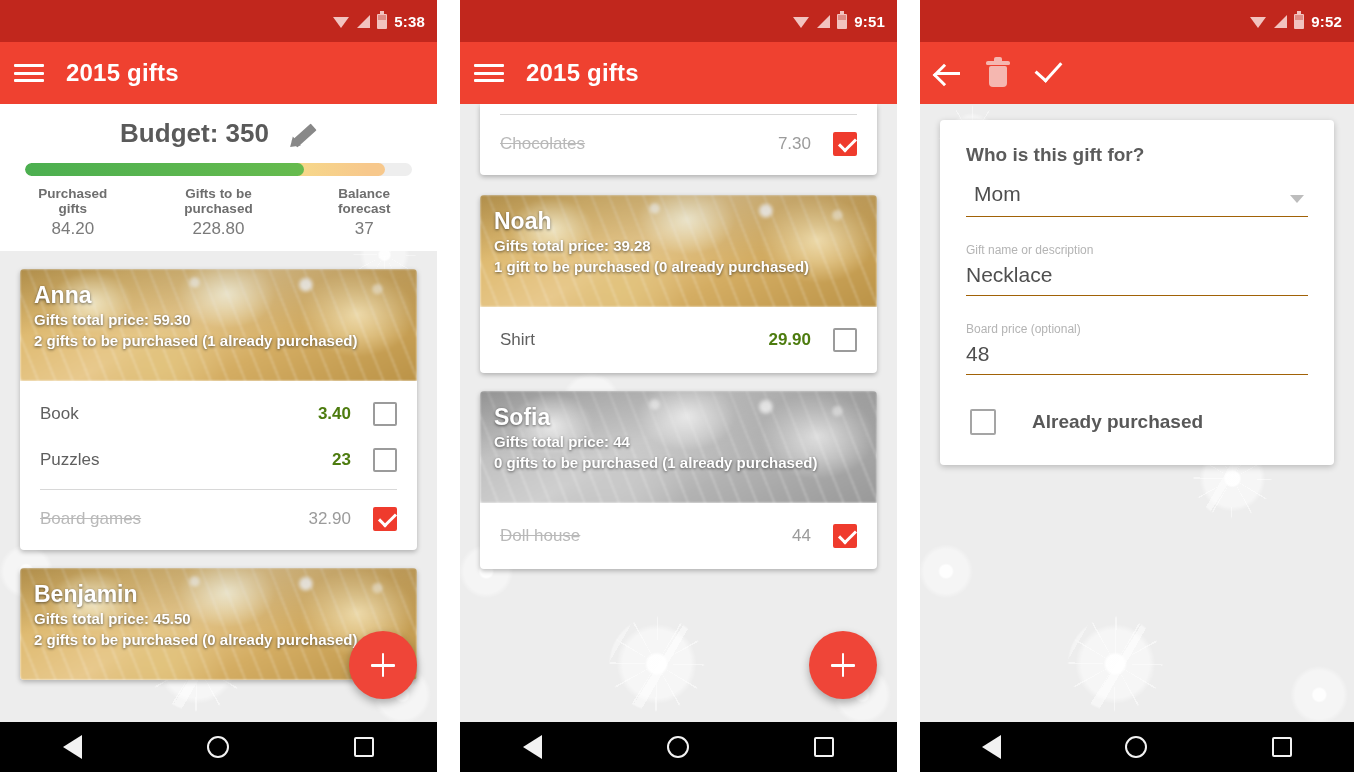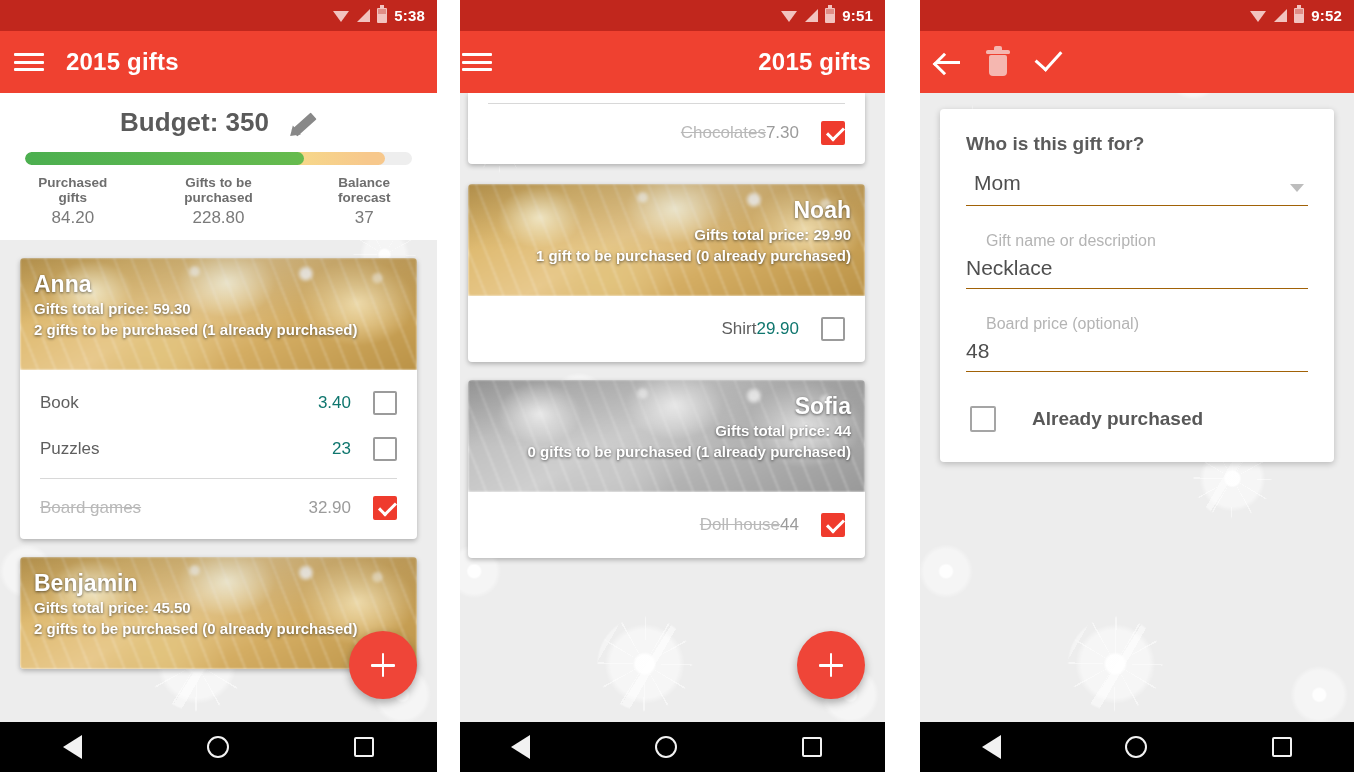--- a/index.html
+++ b/index.html
@@ -4,21 +4,21 @@
 <style>
   * { box-sizing: border-box; margin:0; padding:0; }
   html,body { width:1354px; height:772px; overflow:hidden; background:#ffffff;
     font-family:"Liberation Sans", sans-serif; }
 
   .stage { position:relative; width:1354px; height:772px; background:#ffffff; }
 
   
   .phone { position:absolute; top:0; height:772px; overflow:hidden; background:#efefef; }
   #phone1 { left:0px;   width:437px; }
-  #phone2 { left:448px; width:437px;text-align:right; }
+  #phone2 { left:460px; width:437px; }
   #phone3 { left:920px; width:434px; }
 
   
   .snowbg { position:absolute; inset:0;
     background-color:#ededed;
     background-image:
       radial-gradient(circle at 12% 18%, rgba(255,255,255,.95) 0 7px, rgba(255,255,255,0) 9px),
       radial-gradient(circle at 12% 18%, rgba(255,255,255,.55) 0 22px, rgba(255,255,255,0) 26px),
       radial-gradient(circle at 63% 9%,  rgba(255,255,255,.95) 0 6px, rgba(255,255,255,0) 8px),
       radial-gradient(circle at 63% 9%,  rgba(255,255,255,.5) 0 26px, rgba(255,255,255,0) 30px),
@@ -51,21 +51,21 @@
       radial-gradient(circle at 88% 33%, #000 0 30px, transparent 32px);
     mask-image:
       radial-gradient(circle at 45% 86%, #000 0 46px, transparent 48px),
       radial-gradient(circle at 72% 62%, #000 0 38px, transparent 40px),
       radial-gradient(circle at 12% 18%, #000 0 32px, transparent 34px),
       radial-gradient(circle at 88% 33%, #000 0 30px, transparent 32px);
     -webkit-mask-repeat:no-repeat; mask-repeat:no-repeat;
   }
 
   
-  .statusbar { position:relative; z-index:6; height:31px; background:#c1271d;
+  .statusbar { position:relative; z-index:6; height:42px; background:#c1271d;
     display:flex; align-items:center; justify-content:flex-end; padding-right:12px; gap:7px; }
   .sb-time { color:#fff; font-size:15px; font-weight:bold; letter-spacing:.2px; }
   .ic-wifi { width:17px; height:13px; position:relative; }
   .ic-wifi::before { content:""; position:absolute; left:0; top:2px;
     border-left:8.5px solid transparent; border-right:8.5px solid transparent;
     border-top:11px solid #f2c3bf; }
   .ic-sig { width:0; height:0; border-left:13px solid transparent; border-bottom:13px solid #f2c3bf; }
   .ic-batt { width:10px; height:15px; background:#f2c3bf; border-radius:1px; position:relative; }
   .ic-batt::before { content:""; position:absolute; left:3px; top:-3px; width:4px; height:3px; background:#f2c3bf; }
   .ic-batt::after { content:""; position:absolute; left:1px; top:1px; right:1px; height:5px; background:#c1271d; opacity:.35; }
@@ -134,42 +134,42 @@
   .card-head .photo::after { content:""; position:absolute; inset:0; opacity:.45;
     background:repeating-linear-gradient(68deg, rgba(255,255,255,.45) 0 2px, rgba(0,0,0,0) 2px 16px); }
   .card-head .shade { position:absolute; inset:0; background:linear-gradient(180deg, rgba(0,0,0,.12), rgba(0,0,0,0) 60%); }
   .card-head.gray .photo { filter:blur(1px) grayscale(1) brightness(1.02); }
   .ch-txt { position:relative; z-index:2; }
   .ch-name { font-size:23px; font-weight:bold; color:#fff; text-shadow:0 1px 3px rgba(0,0,0,.55); line-height:28px; }
   .ch-line { font-size:15px; font-weight:bold; color:#fff; text-shadow:0 1px 3px rgba(0,0,0,.6); line-height:21px; }
 
   .gift-row { display:flex; align-items:center; padding:0 20px; height:46px; }
   .gift-name { flex:1; font-size:17px; color:#5f5f5f; }
-  .gift-price { font-size:17px; font-weight:normal; color:#0f766e; margin-right:22px; }
+  .gift-price { font-size:17px; font-weight:bold; color:#4d7c0f; margin-right:22px; }
   .gift-row.done .gift-name { color:#b9b9b9; text-decoration:line-through; }
   .gift-row.done .gift-price { color:#9b9b9b; font-weight:normal; text-decoration:none; }
   .cbox { width:24px; height:24px; border:2px solid #9b9b9b; border-radius:2px; background:transparent; cursor:pointer; }
   .cbox.on { background:#ef3b2d; border-color:#ef3b2d; position:relative; }
   .cbox.on::after { content:""; position:absolute; left:4px; top:4px; width:14px; height:7px;
     border-left:3px solid #fff; border-bottom:3px solid #fff; transform:rotate(-45deg); }
   .divider { height:1px; background:#d8d8d8; margin:6px 20px; }
 
   
   .fab { position:absolute; right:20px; width:68px; height:68px; border-radius:50%;
     background:#ef4538; box-shadow:0 4px 9px rgba(0,0,0,.3); z-index:20; cursor:pointer; }
   .fab::before, .fab::after { content:""; position:absolute; background:#fff; border-radius:1px; }
   .fab::before { left:22px; top:33px; width:24px; height:2.5px; }
   .fab::after  { left:32.7px; top:22px; width:2.5px; height:24px; }
 
   
   .form-card { position:relative; z-index:4; margin:16px 20px; background:#fff; border-radius:4px;
     box-shadow:0 2px 6px rgba(0,0,0,.22); padding:24px 26px 30px; }
   .q-title { font-size:19px; font-weight:bold; color:#5b5b5b; margin-bottom:14px; }
   .field { position:relative; margin-bottom:26px; }
-  .field .flabel { font-size:16px; color:#b4b4b4; margin-bottom:4px;margin-left:20px; }
+  .field .flabel { font-size:12px; color:#b4b4b4; margin-bottom:4px; }
   .field .fvalue { font-size:21px; color:#4f4f4f; padding:2px 0 8px; border-bottom:1px solid #a16207; }
   .field.select .fvalue { padding-left:8px; padding-bottom:10px; }
   .caret { position:absolute; right:4px; bottom:14px; width:0; height:0;
     border-left:7px solid transparent; border-right:7px solid transparent; border-top:8px solid #bdbdbd; }
   .cb-row { display:flex; align-items:center; gap:36px; margin-top:34px; padding-left:4px; }
   .cb-row .cbox { width:26px; height:26px; border-color:#a5a5a5; }
   .cb-label { font-size:19px; font-weight:bold; color:#585858; }
 
   
   .navbar { position:absolute; left:0; bottom:0; width:100%; height:50px; background:#000;
@@ -314,21 +314,21 @@
         </div>
         <div style="height:8px"></div>
       </div>
 
       <div class="card" style="margin-top:20px">
         <div class="card-head">
           <div class="photo"></div>
           <div class="shade"></div>
           <div class="ch-txt">
             <div class="ch-name">Noah</div>
-            <div class="ch-line">Gifts total price: 29.90</div>
+            <div class="ch-line">Gifts total price: 39.28</div>
             <div class="ch-line">1 gift to be purchased (0 already purchased)</div>
           </div>
         </div>
         <div style="height:10px"></div>
         <div class="gift-row">
           <span class="gift-name">Shirt</span>
           <span class="gift-price">29.90</span>
           <span class="cbox"></span>
         </div>
         <div style="height:10px"></div>

